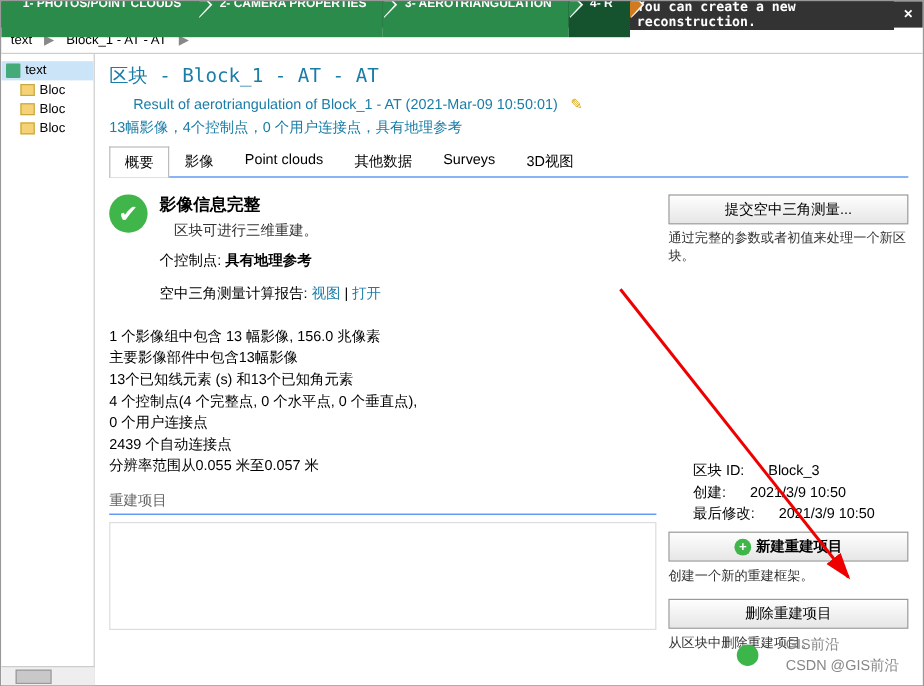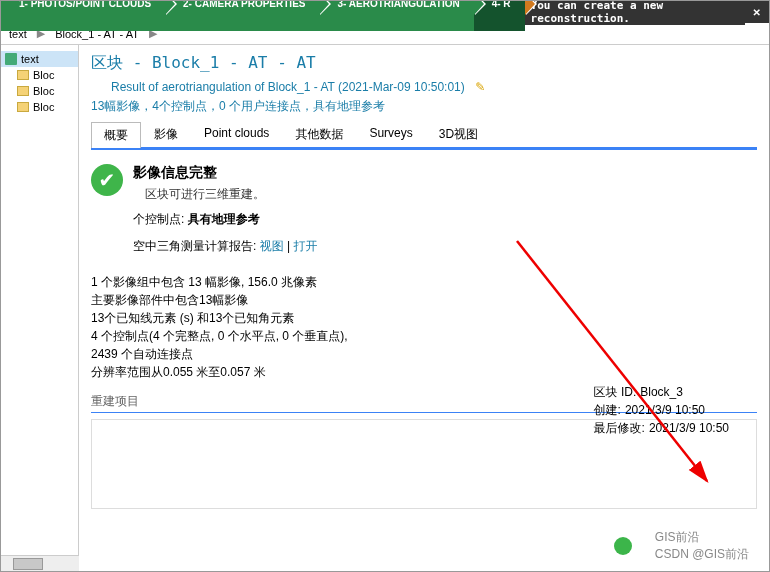--- a/index.html
+++ b/index.html
@@ -17,40 +17,40 @@
   .body { display:flex; height:calc(100% - 44px); }
   .sidebar { width:78px; border-right:1px solid #ccc; background:#fff; padding-top:6px; overflow:hidden;}
   .sideitem { display:flex; align-items:center; gap:4px; padding:2px 4px; font-size:11px; white-space:nowrap;}
   .sideitem.sel { background:#cce4f7;}
   .fileicon { width:12px; height:12px; background:#4a7; display:inline-block; border-radius:1px;}
   .foldericon { width:12px; height:10px; background:#f5d276; border:1px solid #c9a93f; display:inline-block;}
   .main { flex:1; padding:8px 12px 0 12px; position:relative; overflow:hidden;}
   .title { color:#1a7da8; font-size:16px; font-family:monospace; margin-bottom:6px;}
   .sub { color:#1a7da8; font-size:12px; margin-bottom:4px; font-family:monospace;margin-left:20px;}
   .sub2 { color:#1a7da8; font-size:12px; margin-bottom:6px;}
-  .tabs { display:flex; border-bottom:3px solid #3b82f6; font-size:12px;}
+  .tabs { display:flex; border-bottom:1px solid #3b82f6; font-size:12px;}
   .tab { padding:4px 12px; border:1px solid transparent; border-bottom:none; cursor:pointer;}
   .tab.active { border-color:#bbb; background:#fff; position:relative; top:1px;}
   .content { display:flex; gap:10px; padding-top:14px;}
   .leftcol { flex:1;}
   .rightcol { width:200px; }
   .statusrow { display:flex; gap:10px; align-items:flex-start; margin-bottom:8px;}
   .checkcircle { width:32px; height:32px; border-radius:50%; background:#3fb54a; display:flex; align-items:center; justify-content:center; color:#fff; font-size:20px;}
   .statustext h3 { font-size:14px; font-weight:bold; margin-bottom:4px;}
   .small { font-size:12px; color:#333;padding-left:12px;}
   .line { margin:4px 0; font-size:12px;}
   .link { color:#1a7da8; cursor:pointer;}
   .statslist { margin-top:18px; font-size:12px; line-height:1.5;}
   .btnbox { border:1px solid #999; background:linear-gradient(#fefefe,#e6e6e6); padding:3px 6px; text-align:center; font-size:12px; cursor:pointer; margin-bottom:4px;}
   .btnbox.green { display:flex; align-items:center; justify-content:center; gap:4px; font-weight:bold;}
   .plus { width:14px; height:14px; border-radius:50%; background:#3fb54a; display:inline-flex; align-items:center; justify-content:center; color:#fff; font-size:11px;}
   .rightdesc { font-size:11px; color:#333; margin-bottom:12px;}
   .section-label { font-size:12px; color:#666; border-bottom:1px solid #3b82f6; padding-bottom:2px; margin:12px 0 6px 0;}
   .kvblock { position:absolute; right:40px; top:338px; font-size:12px; text-align:left; line-height:1.5;}
-  .kvblock div { display:flex; gap:4px;}
+  .kvblock div { display:flex; gap:20px;}
   .arrow { position:absolute; top:186px; right:32px; width:230px; height:270px; pointer-events:none;}
   .watermark { position:absolute; bottom:8px; right:20px; font-size:12px; color:#888; display:flex; align-items:center; gap:23px;}
   .wmlogo { width:18px; height:18px; border-radius:50%; background:#3cb54a; display:inline-block;}
   .hscroll { position:absolute; bottom:0; left:0; width:78px; height:16px; background:#eee; border-top:1px solid #ccc;}
   .hscroll .thumb{ position:absolute; left:12px; top:2px; height:12px; width:30px; background:#c8c8c8; border:1px solid #999;}
 </style>
 </head>
 <body>
 
 <div class="topsteps">
@@ -127,28 +127,44 @@
           <span class="link">视图</span>
           <span> | </span>
           <span class="link">打开</span>
         </div>
 
         <div class="statslist">
           <div>1 个影像组中包含 13 幅影像, 156.0 兆像素</div>
           <div>主要影像部件中包含13幅影像</div>
           <div>13个已知线元素 (s) 和13个已知角元素</div>
           <div>4 个控制点(4 个完整点, 0 个水平点, 0 个垂直点),</div>
+          <div>0 个用户连接点</div>
           <div>2439 个自动连接点</div>
           <div>分辨率范围从0.055 米至0.057 米</div>
         </div>
 
         <div class="section-label">重建项目</div>
         <div style="height:90px; border:1px solid #ddd;"></div>
       </div>
 
+      <div class="rightcol">
+        <div class="btnbox">提交空中三角测量...</div>
+        <div class="rightdesc">通过完整的参数或者初值来处理一个新区块。</div>
+
+        <div style="height:210px"></div>
+
+        <div class="btnbox green">
+          <span class="plus">+</span>
+          <span>新建重建项目</span>
+        </div>
+        <div class="rightdesc">创建一个新的重建框架。</div>
+
+        <div class="btnbox">删除重建项目</div>
+        <div class="rightdesc">从区块中删除重建项目。</div>
+      </div>
     </div>
 
     <div class="kvblock">
       <div>
           <span>区块 ID:</span>
           <span>Block_3</span>
         </div>
       <div>
           <span>创建:</span>
           <span>2021/3/9 10:50</span>

